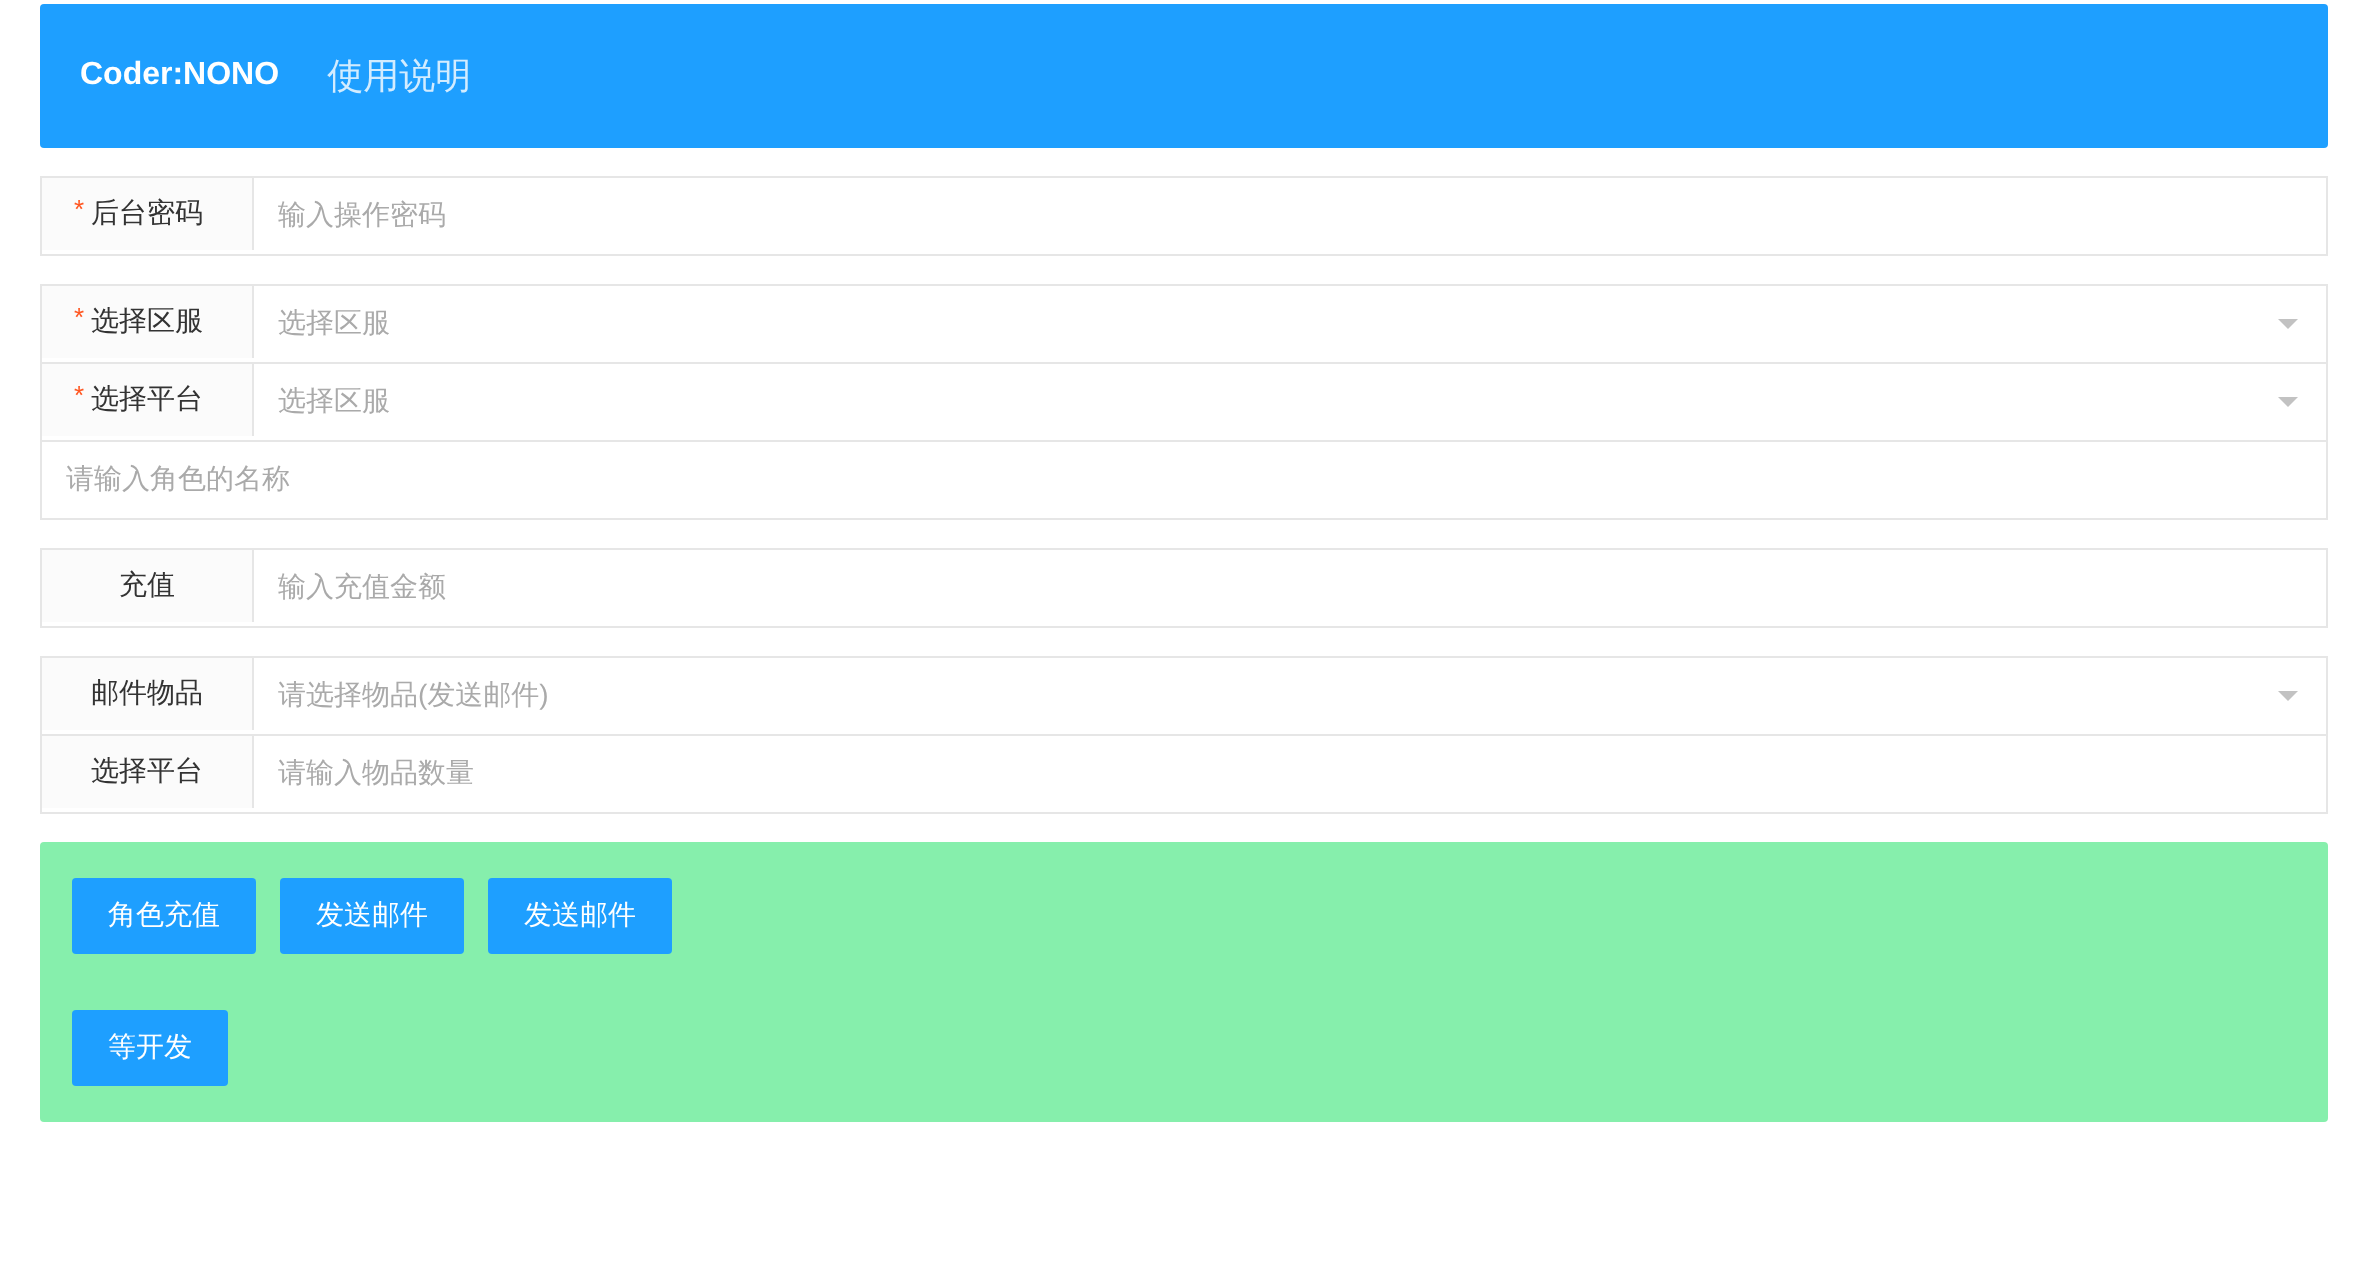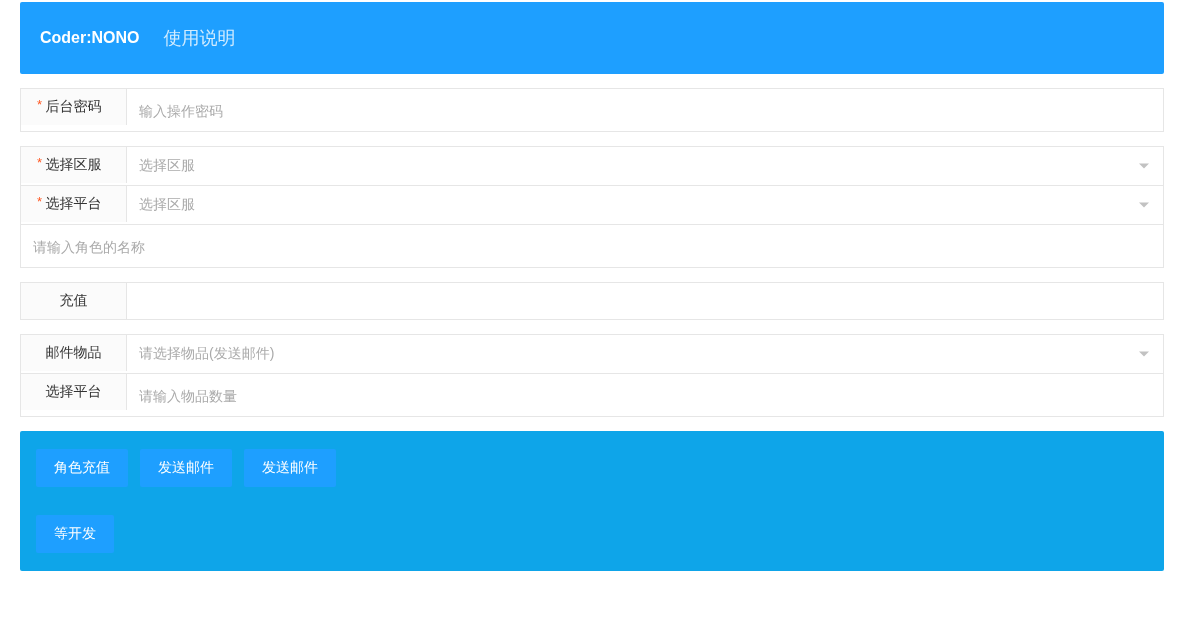--- a/index.html
+++ b/index.html
@@ -71,21 +71,21 @@
     flex: 1;
     display: flex;
     align-items: center;
     position: relative;
   }
   .form-control input {
     width: 100%;
     border: none;
     outline: none;
     padding: 10px 12px;
-    font-size: 19px;
+    font-size: 16px;
     color: #333;
     background: transparent;
     font-family: inherit;
   }
   .form-control input::placeholder,
   .select-placeholder {
     color: #aaa;
     font-size: 14px;
   }
   .select-placeholder {
@@ -100,21 +100,21 @@
     transform: translateY(-50%);
     width: 0;
     height: 0;
     border-left: 5px solid transparent;
     border-right: 5px solid transparent;
     border-top: 5px solid #c2c2c2;
     pointer-events: none;
   }
 
   .action-panel {
-    background: #0ea5e9;
+    background: #86efac;
     padding: 18px 16px;
     margin-top: 14px;
     border-radius: 2px;
   }
   .btn-row { display: flex; flex-wrap: wrap; }
   .btn-row + .btn-row { margin-top: 28px; }
   .btn {
     background: #1E9FFF;
     color: #fff;
     border: none;
@@ -161,20 +161,23 @@
   <div class="form-row">
     <div class="form-control">
       <input type="text" placeholder="请输入角色的名称" style="">
     </div>
   </div>
 </div>
 
 <div class="block">
   <div class="form-row">
     <div class="form-label">充值</div>
+    <div class="form-control">
+      <input type="text" placeholder="输入充值金额" style="">
+    </div>
   </div>
 </div>
 
 <div class="block">
   <div class="form-row">
     <div class="form-label">邮件物品</div>
     <div class="form-control">
       <div class="select-placeholder">请选择物品(发送邮件)</div>
       <span class="dropdown-icon"></span>
     </div>

